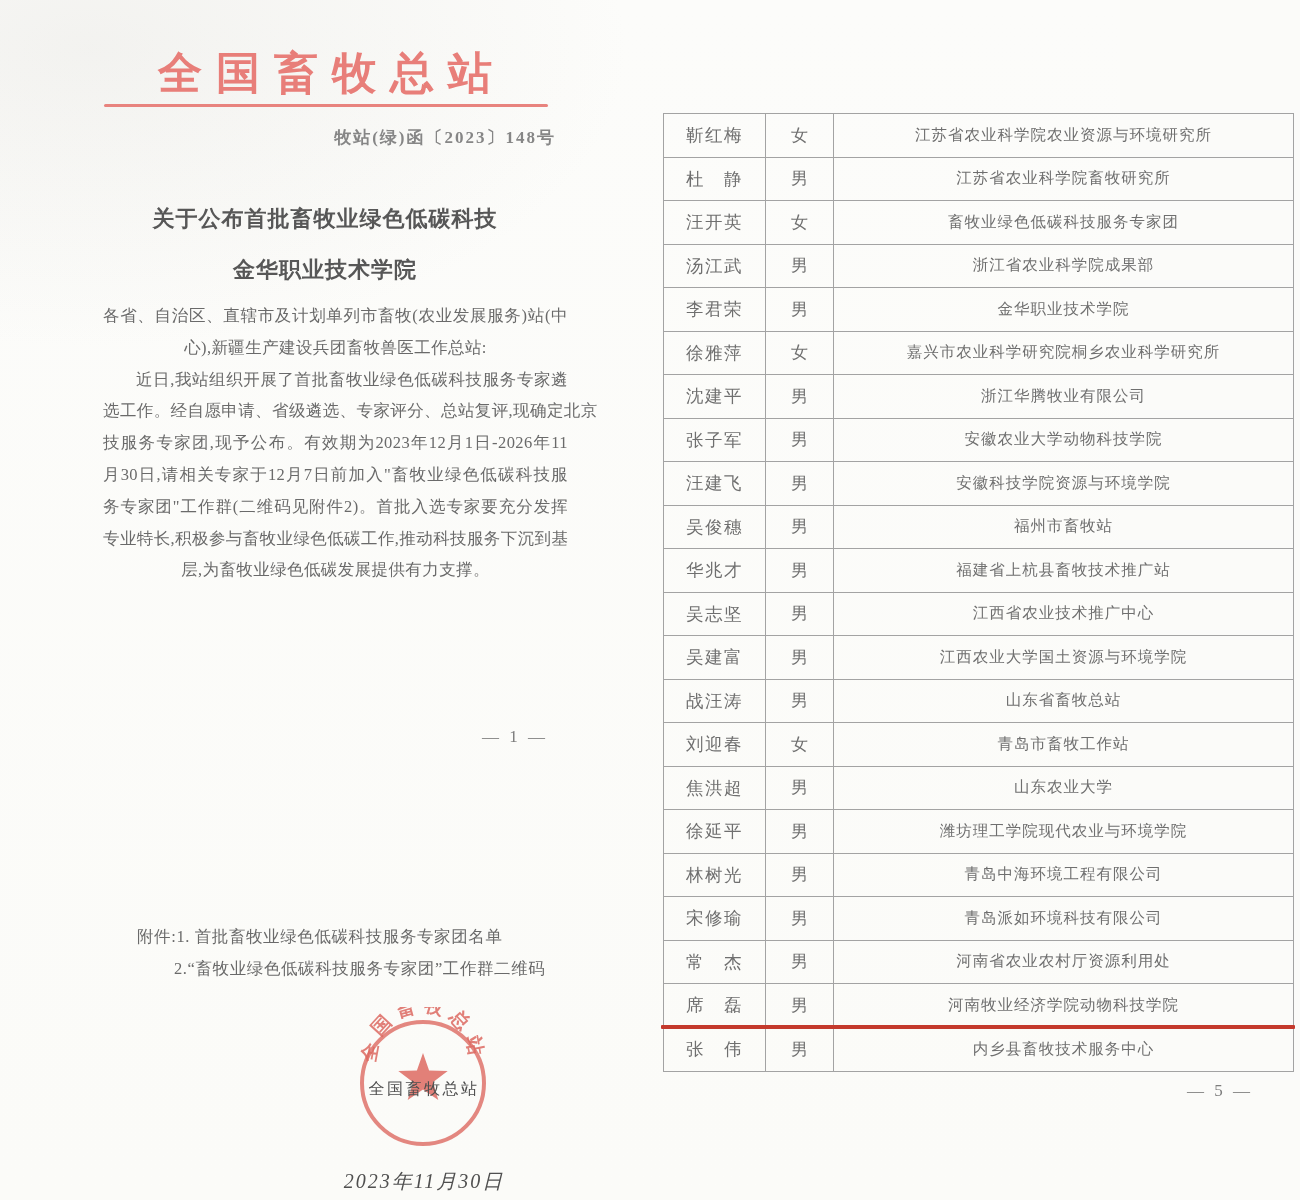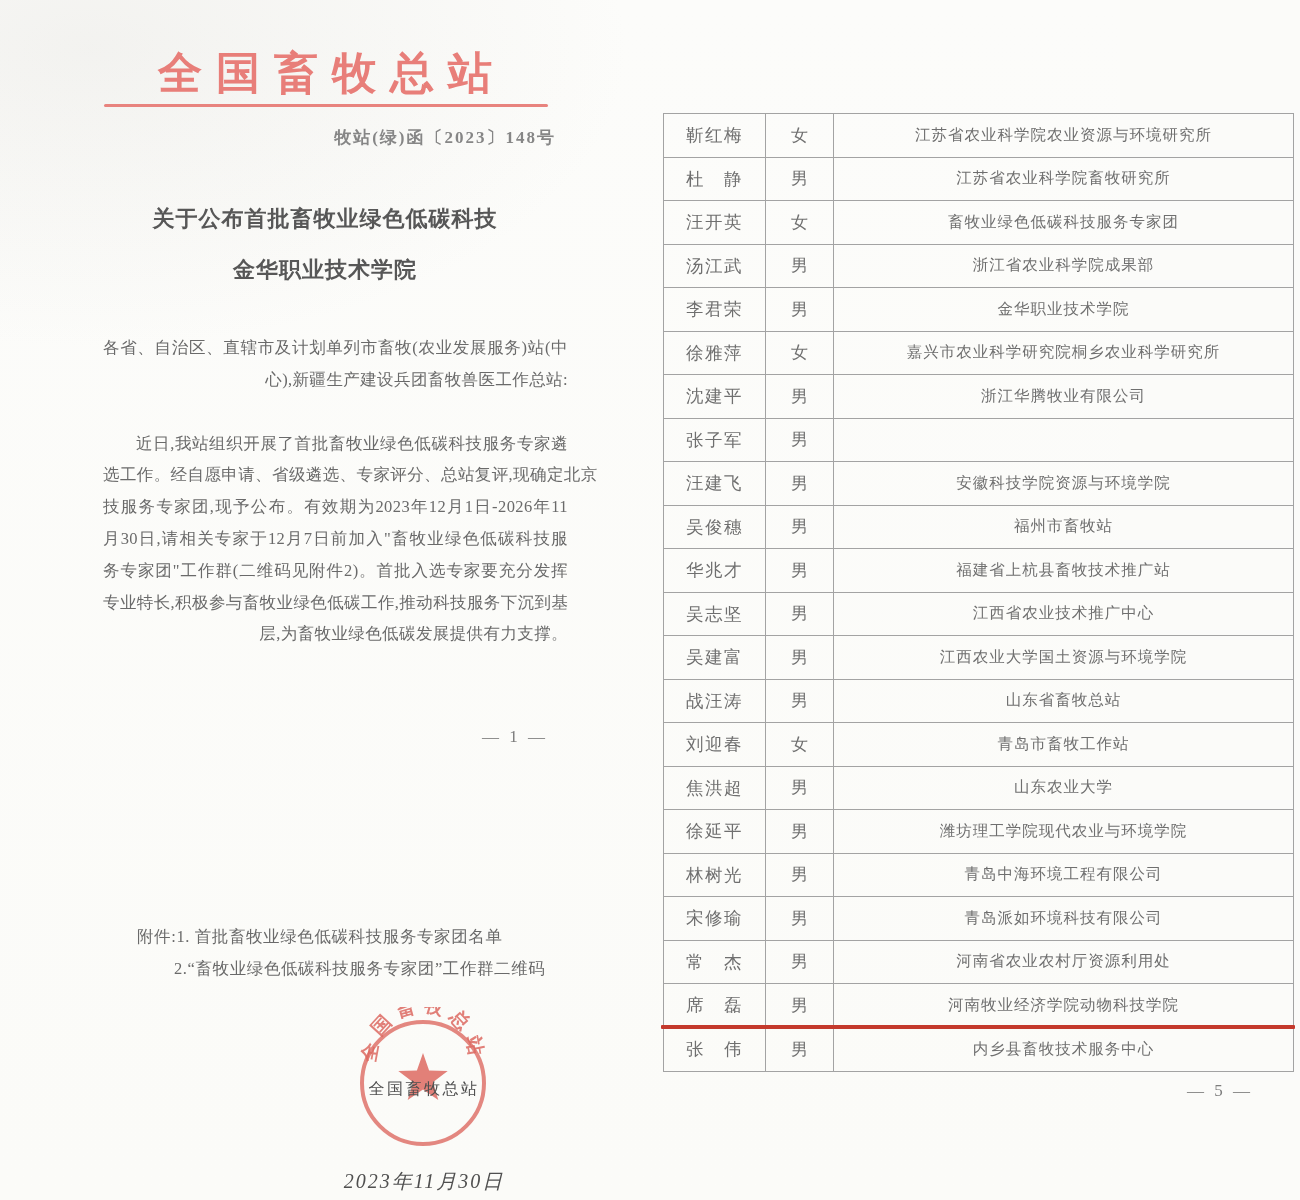--- a/index.html
+++ b/index.html
@@ -48,27 +48,27 @@
   .doc-title{
     position:absolute;left:0;top:193px;width:650px;
     text-align:center;font-weight:bold;color:var(--ink-dark);
     font-size:22px;letter-spacing:1px;line-height:51px;
   }
   .letter-body{
     position:absolute;left:103px;top:300px;width:465px;
     font-size:16.5px;color:var(--ink);line-height:31.8px;
     letter-spacing:0.4px;
   }
-  .lines-group{display:block;margin-top:32px;}
+  .lines-group{display:block;}
   .lines-group .line{
     text-align:justify;text-align-last:justify;
     white-space:nowrap;
   }
   .lines-group .line:last-of-type{
-    text-align:right;text-align-last:auto;white-space:normal;
+    text-align:center;text-align-last:auto;white-space:normal;
   }
   .body-group .line:first-of-type{text-indent:2em;}
   .page-num-1{
     position:absolute;left:430px;top:727px;width:170px;
     text-align:center;font-size:17px;letter-spacing:3px;color:#7d7d7d;
   }
   .attachments{
     position:absolute;left:137px;top:921px;width:470px;
     font-size:16.5px;color:var(--ink);line-height:32px;letter-spacing:0.6px;
   }
@@ -203,20 +203,21 @@
           <div class="cell aff">嘉兴市农业科学研究院桐乡农业科学研究所</div>
         </div>
         <div class="trow">
           <div class="cell name">沈建平</div>
           <div class="cell gender">男</div>
           <div class="cell aff">浙江华腾牧业有限公司</div>
         </div>
         <div class="trow">
           <div class="cell name">张子军</div>
           <div class="cell gender">男</div>
+          <div class="cell aff">安徽农业大学动物科技学院</div>
         </div>
         <div class="trow">
           <div class="cell name">汪建飞</div>
           <div class="cell gender">男</div>
           <div class="cell aff">安徽科技学院资源与环境学院</div>
         </div>
         <div class="trow">
           <div class="cell name">吴俊穗</div>
           <div class="cell gender">男</div>
           <div class="cell aff">福州市畜牧站</div>

